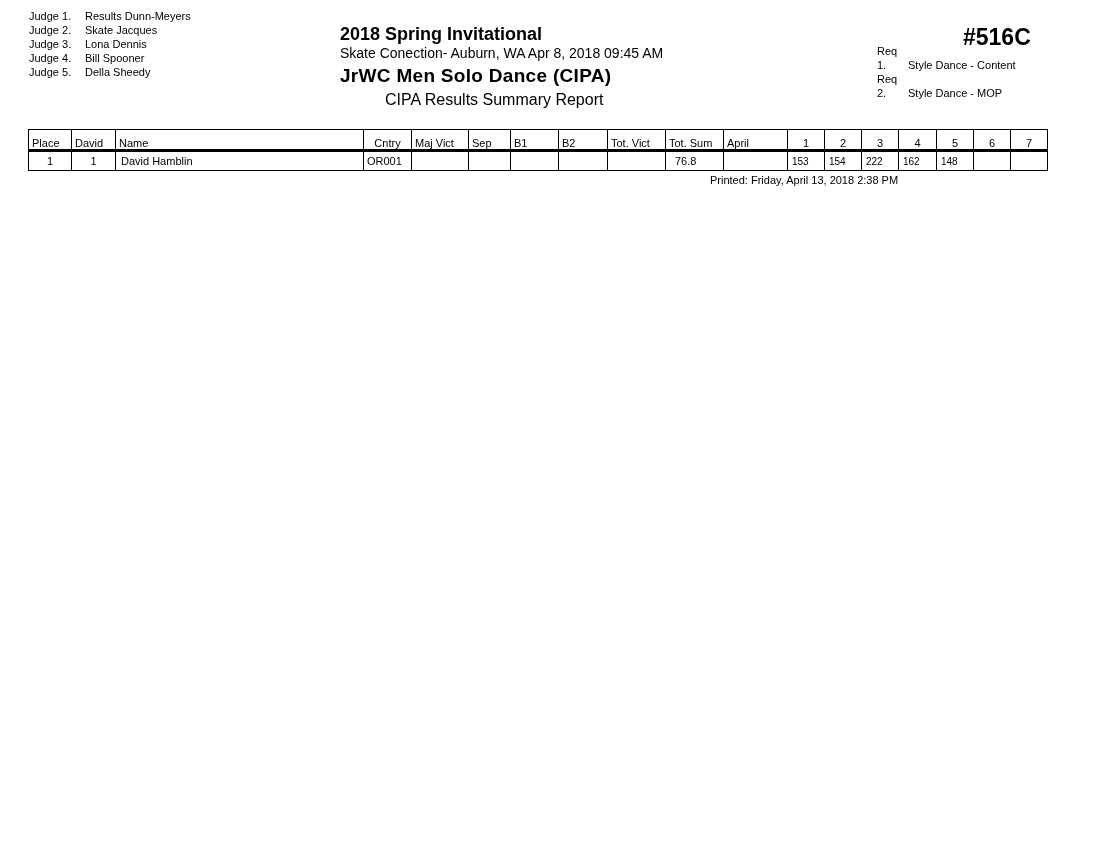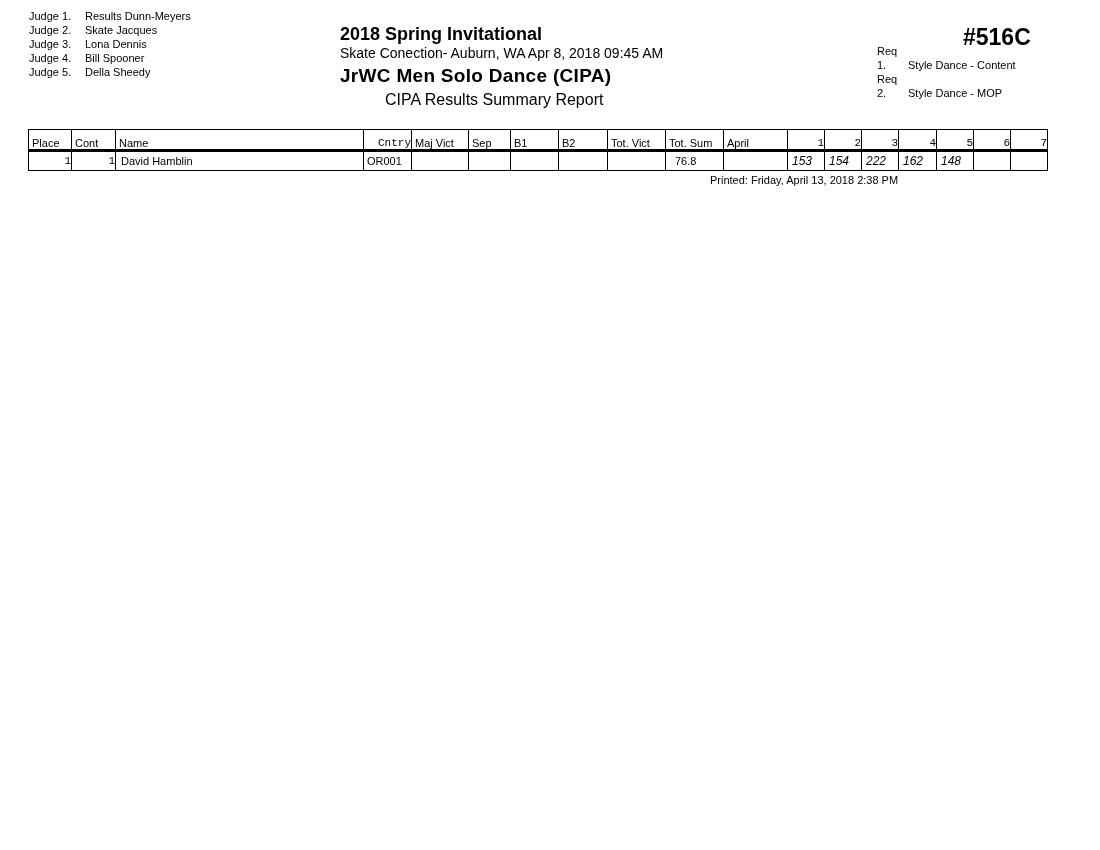--- a/index.html
+++ b/index.html
@@ -10,22 +10,22 @@
   .t1 { top:24px; font-size:18px; font-weight:bold; }
   .t2 { top:45px; font-size:14px; }
   .t3 { top:65px; font-size:19px; font-weight:bold; letter-spacing:0.3px; }
   .t4 { top:91px; left:385px; width:320px; font-size:16px; }
   .evnum { position:absolute; left:963px; top:24px; font-size:23px; font-weight:bold; }
   .reqs { position:absolute; left:877px; top:44px; font-size:11px; line-height:14px; }
   .reqs span.lbl { display:inline-block; width:31px; }
   table.res { position:absolute; left:28px; top:129px; border-collapse:collapse; font-size:11px; table-layout:fixed; }
   table.res td, table.res th { border:1px solid #000; padding:0 8px 0 3px; height:18px; font-weight:normal; text-align:left; white-space:nowrap; overflow:hidden; }
   table.res thead th { border-bottom:3px solid #000; padding-top:3px; vertical-align:bottom; height:16px; }
-  table.res th.c, table.res td.c { text-align:right; padding:0;font-family:Liberation Mono, monospace; }
-  table.res td.s { font-size:12px; padding-left:4px;font-style:italic; }
+  table.res th.c, table.res td.c { text-align:center; padding:0; }
+  table.res td.s { font-size:10px; padding-left:4px; }
   .printed { position:absolute; left:710px; top:174px; font-size:11px; }
 </style>
 </head>
 <body>
 
 <div class="judges">
   <div class="row"><span class="lbl">Judge  1.</span><span>Results Dunn-Meyers</span></div>
   <div class="row"><span class="lbl">Judge  2.</span><span>Skate Jacques</span></div>
   <div class="row"><span class="lbl">Judge  3.</span><span>Lona Dennis</span></div>
   <div class="row"><span class="lbl">Judge  4.</span><span>Bill Spooner</span></div>
@@ -60,21 +60,21 @@
       <col style="width:37px">
       <col style="width:37px">
       <col style="width:38px">
       <col style="width:37px">
       <col style="width:37px">
       <col style="width:37px">
   </colgroup>
   <thead>
     <tr>
       <th>Place</th>
-      <th>Cont</th>
+      <th>David</th>
       <th>Name</th>
       <th class="c">Cntry</th>
       <th>Maj Vict</th>
       <th>Sep</th>
       <th>B1</th>
       <th>B2</th>
       <th>Tot. Vict</th>
       <th>Tot. Sum</th>
       <th>April</th>
       <th class="c">1</th>

